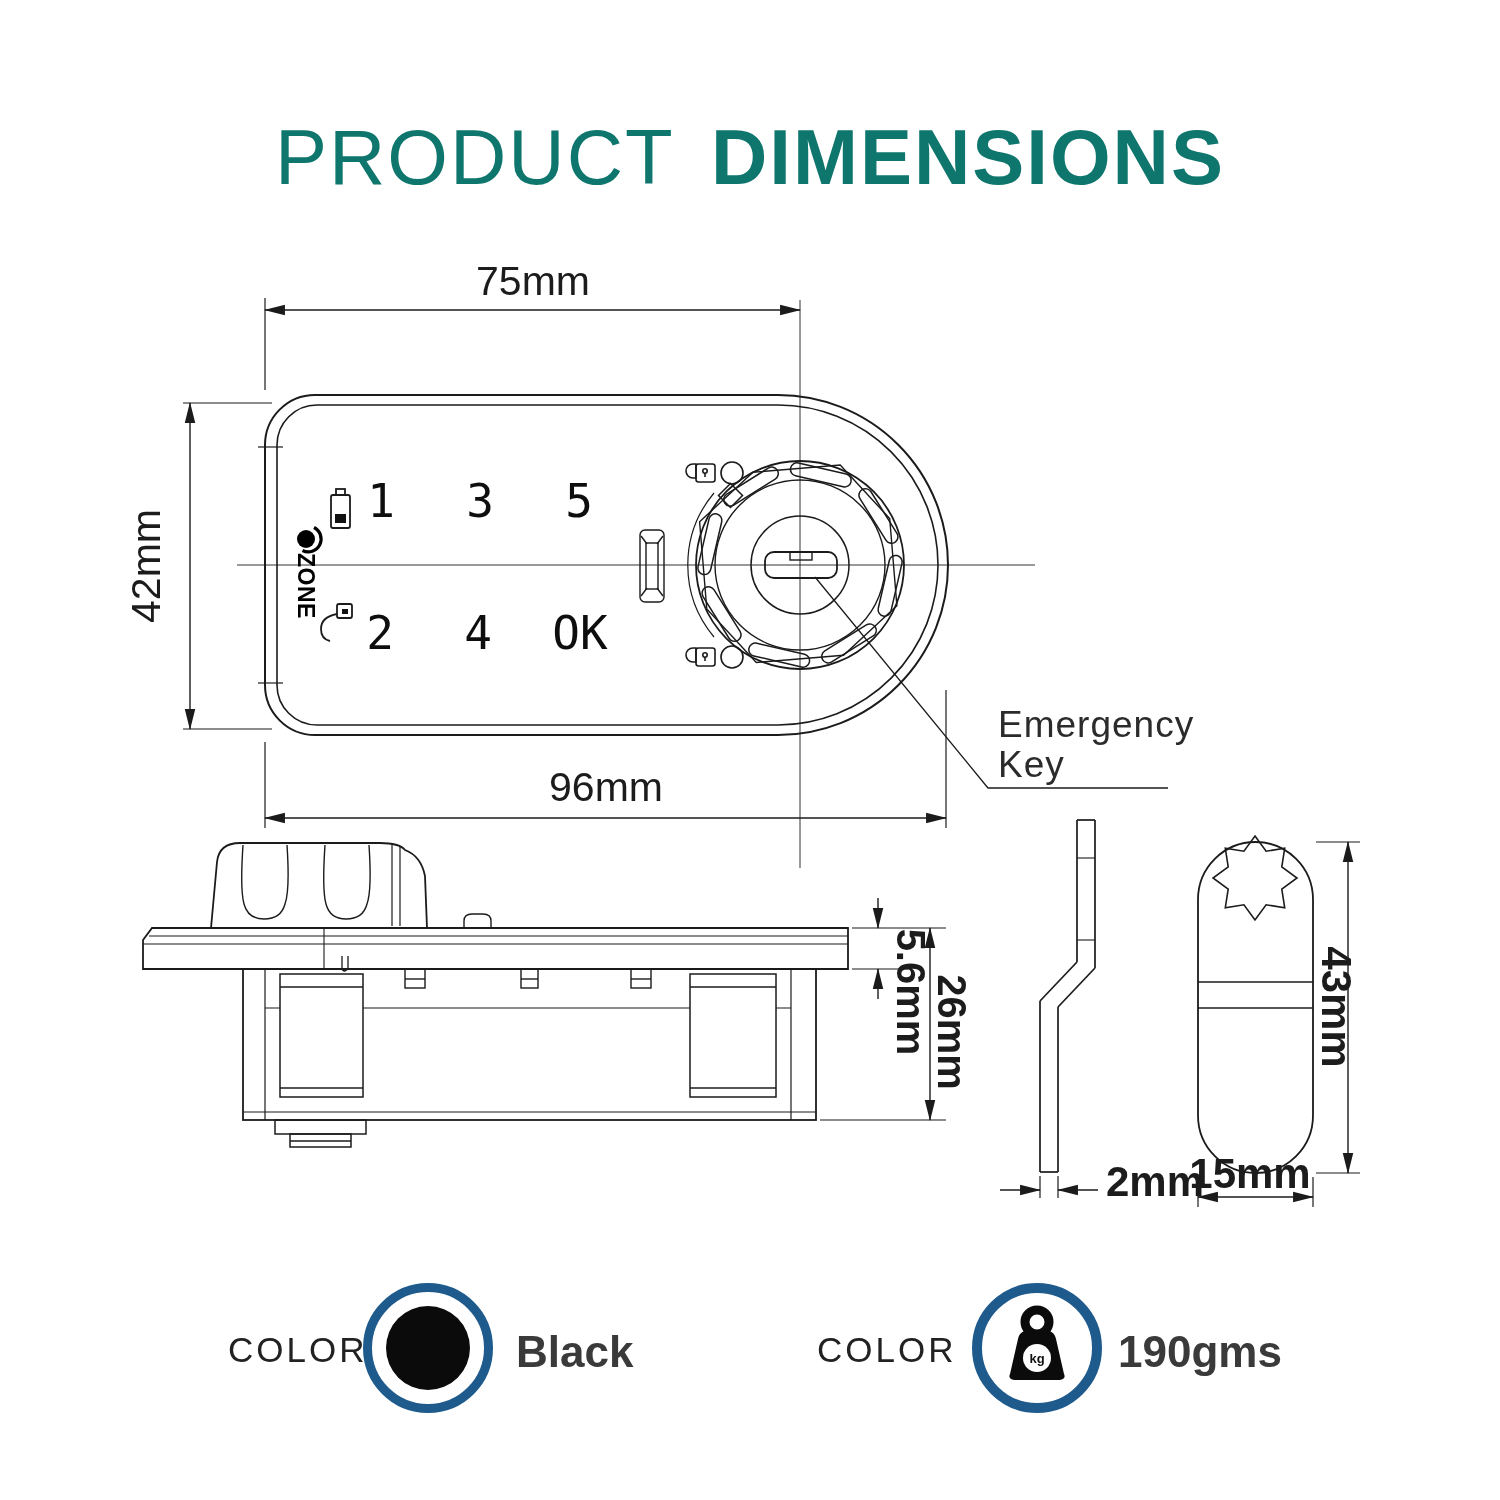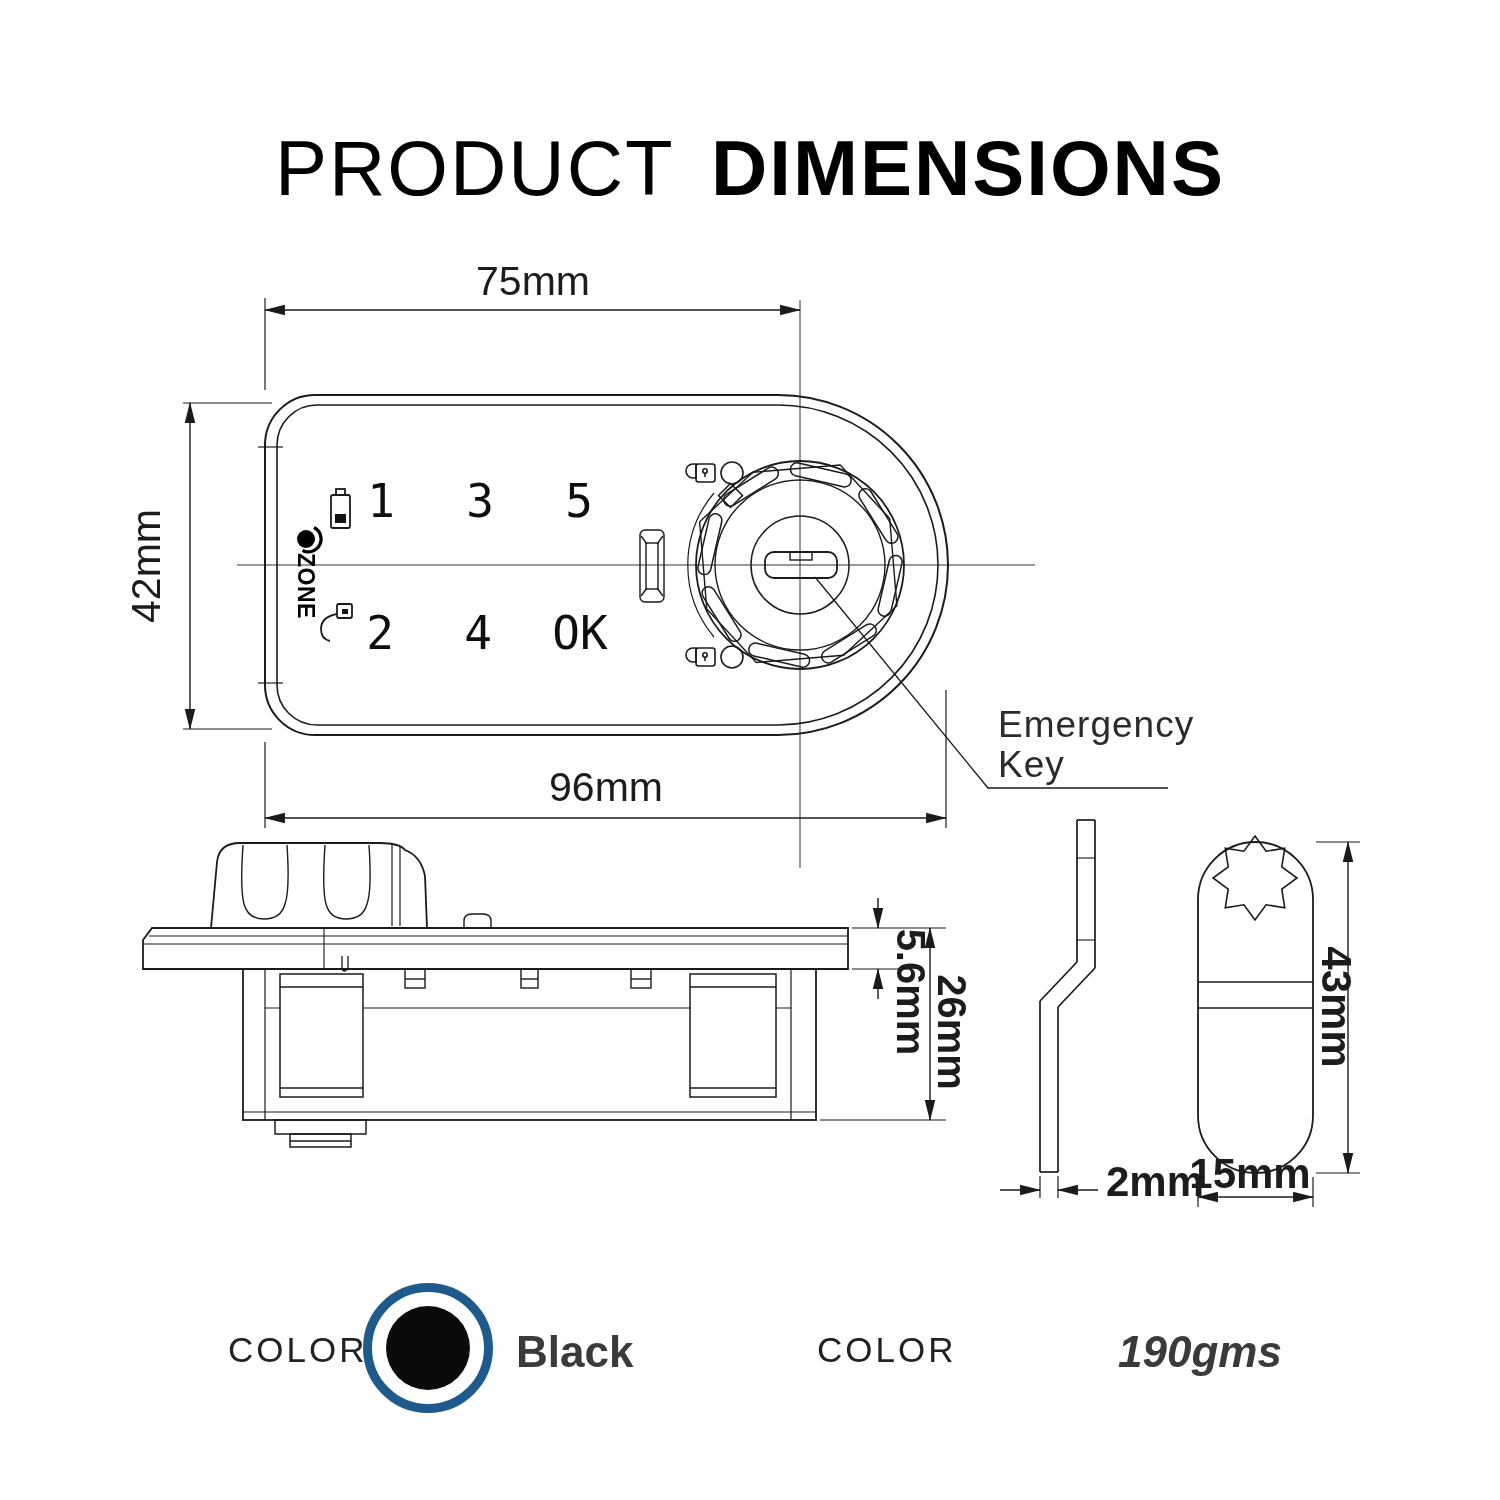--- a/index.html
+++ b/index.html
@@ -1,20 +1,20 @@
 <!DOCTYPE html>
 <html><head>
 <meta charset="utf-8">
 <style>
   html,body{margin:0;padding:0;background:#fff;}
   #stage{position:relative;width:1500px;height:1500px;background:#ffffff;overflow:hidden;
          font-family:"Liberation Sans",sans-serif;color:#2e2e2e;}
   #art{position:absolute;left:0;top:0;}
-  .title{position:absolute;left:0;top:123px;width:1500px;text-align:center;
-         font-size:78px;letter-spacing:2px;color:#000000;white-space:nowrap;}
+  .title{position:absolute;left:0;top:112px;width:1500px;text-align:center;
+         font-size:78px;letter-spacing:2px;color:#0f766e;white-space:nowrap;}
   .title .lt{font-weight:400;}
   .title .bd{font-weight:700;margin-left:14px;}
   .specs-label{position:absolute;font-size:35px;letter-spacing:3px;font-weight:400;color:#222;}
   .specs-value{position:absolute;font-size:44px;font-weight:700;color:#3a3a3a;}
   .ring{position:absolute;box-sizing:border-box;border-radius:50%;background:#fff;}
   .ring-color{left:363px;top:1283px;width:130px;height:130px;border:9px solid #1e5a8c;}
   .ring-weight{left:972px;top:1283px;width:130px;height:130px;border:10px solid #1e5a8c;}
   .dot-black{position:absolute;left:14px;top:14px;width:84px;height:84px;border-radius:50%;background:#0b0b0b;}
   svg text{font-family:"Liberation Sans",sans-serif;fill:#1c1c1c;}
   svg text.dim{font-size:41px;font-weight:400;}
@@ -271,15 +271,23 @@
 
   </svg>
 
   <div class="specs-label" style="left:228px;top:1330px;">COLOR</div>
   <div class="ring ring-color">
     <div class="dot-black"></div>
   </div>
   <div class="specs-value" style="left:516px;top:1327px;text-align:center;">Black</div>
 
   <div class="specs-label" style="left:817px;top:1330px;">COLOR</div>
-  <div class="specs-value" style="left:1118px;top:1327px;font-style:italic;">190gms</div>
+  <div class="ring ring-weight">
+    <svg width="110" height="110" viewBox="-55 -55 110 110">
+      <circle cx="0" cy="-26" r="12" fill="none" stroke="#0b0b0b" stroke-width="9"></circle>
+      <path d="M -27,26 C -29,30 -26,32 -21,32 L 21,32 C 26,32 29,30 27,26 L 19,-9 C 18,-15 13,-18 7,-18 L -7,-18 C -13,-18 -18,-15 -19,-9 Z" fill="#0b0b0b"></path>
+      <circle cx="0" cy="10" r="14" fill="#fff"></circle>
+      <text class="kg" x="0" y="15" text-anchor="middle">kg</text>
+    </svg>
+  </div>
+  <div class="specs-value" style="left:1118px;top:1327px;">190gms</div>
 
 </div>
 
 </body></html>

